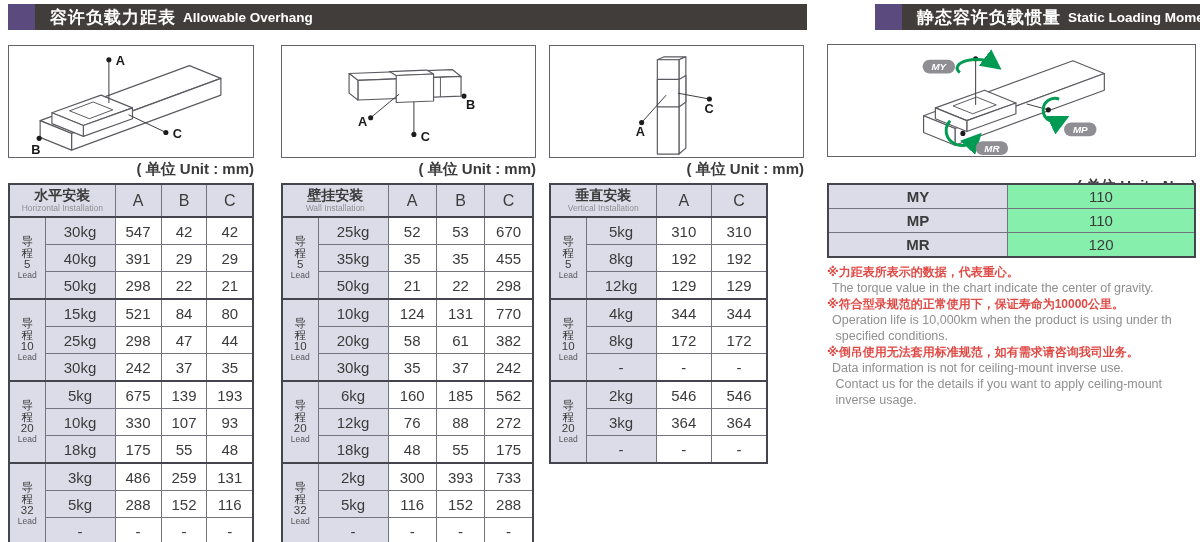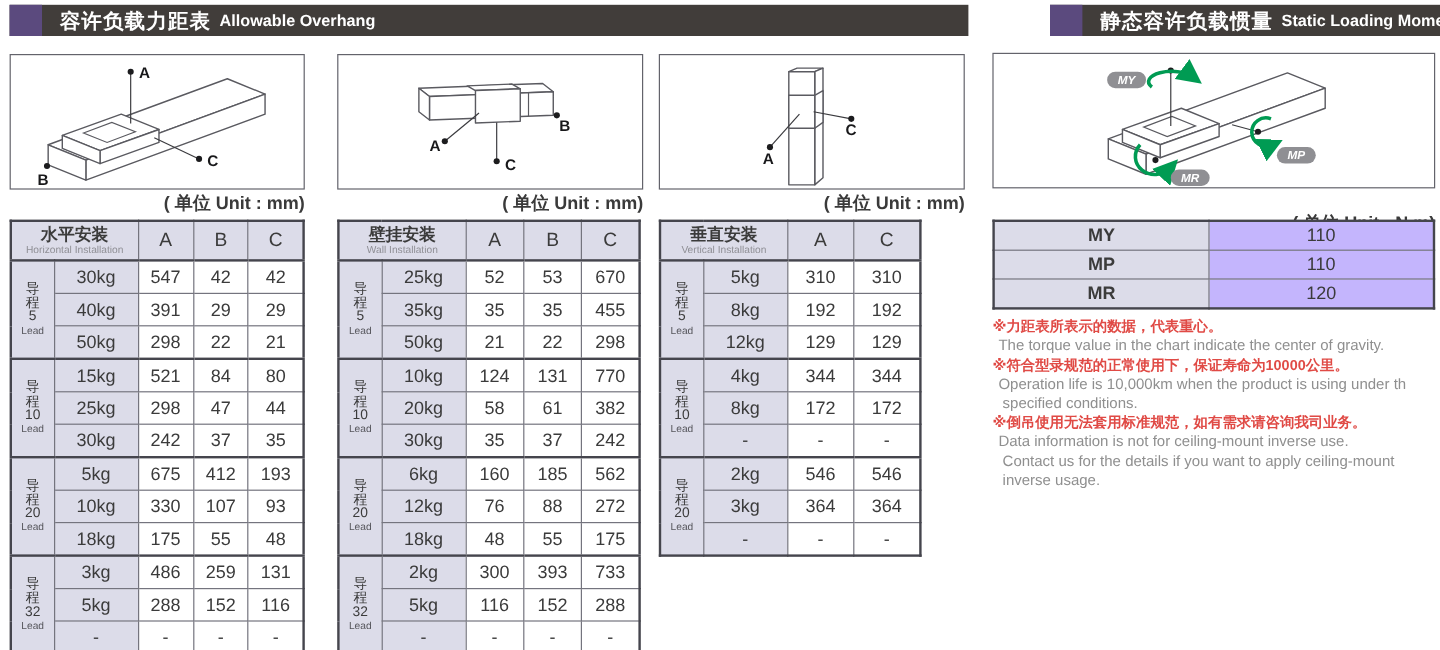--- a/index.html
+++ b/index.html
@@ -48,21 +48,21 @@
   th.title .zh{font-size:14px;font-weight:bold;color:#3b3b3b;line-height:15px;}
   th.title .en{font-size:8.5px;font-weight:normal;color:#8f8f95;line-height:10px;}
   th.col{font-size:16px;font-weight:normal;color:#3b3b3b;}
   table.ov tbody td{height:26px;font-size:15px;color:#3b3b3b;background:#fff;}
   table.ov td.kg{background:#dcdce9;}
   table.ov td.lead{background:#dcdce9;font-size:11.5px;line-height:11.5px;padding:1px 0;}
   table.ov td.lead .len{font-size:8.5px;color:#56565c;line-height:9px;}
   table.ov tr.gstart td{border-top:2px solid #45454d;}
   
   .mwrap{position:absolute;left:827px;top:183px;width:369px;}
-  table.mt td{height:23px;font-size:15px;background:#c4b5fd;}
+  table.mt td{height:23px;font-size:15px;background:#86efac;}
   table.mt td.mlabel{background:#dcdce9;font-weight:bold;width:178px;}
   
   .notes{position:absolute;left:827px;top:264px;width:380px;}
   .note-zh{color:#e04a45;font-size:12px;font-weight:bold;line-height:16px;white-space:pre;}
   .note-en{color:#8f8f8f;font-size:12.5px;line-height:16px;white-space:pre;padding-left:5px;}
 </style>
 </head>
 <body>
 
 <div class="hdr-bar hdr-left">
@@ -238,21 +238,21 @@
         </tr>
         <tr class="gstart">
           <td class="lead" rowspan="3">
             <div>导</div>
             <div>程</div>
             <div>20</div>
             <div class="len">Lead</div>
           </td>
           <td class="kg">5kg</td>
           <td class="val">675</td>
-          <td class="val">412</td>
+          <td class="val">139</td>
           <td class="val">193</td>
         </tr>
         <tr>
           <td class="kg">10kg</td>
           <td class="val">330</td>
           <td class="val">107</td>
           <td class="val">93</td>
         </tr>
         <tr>
           <td class="kg">18kg</td>

